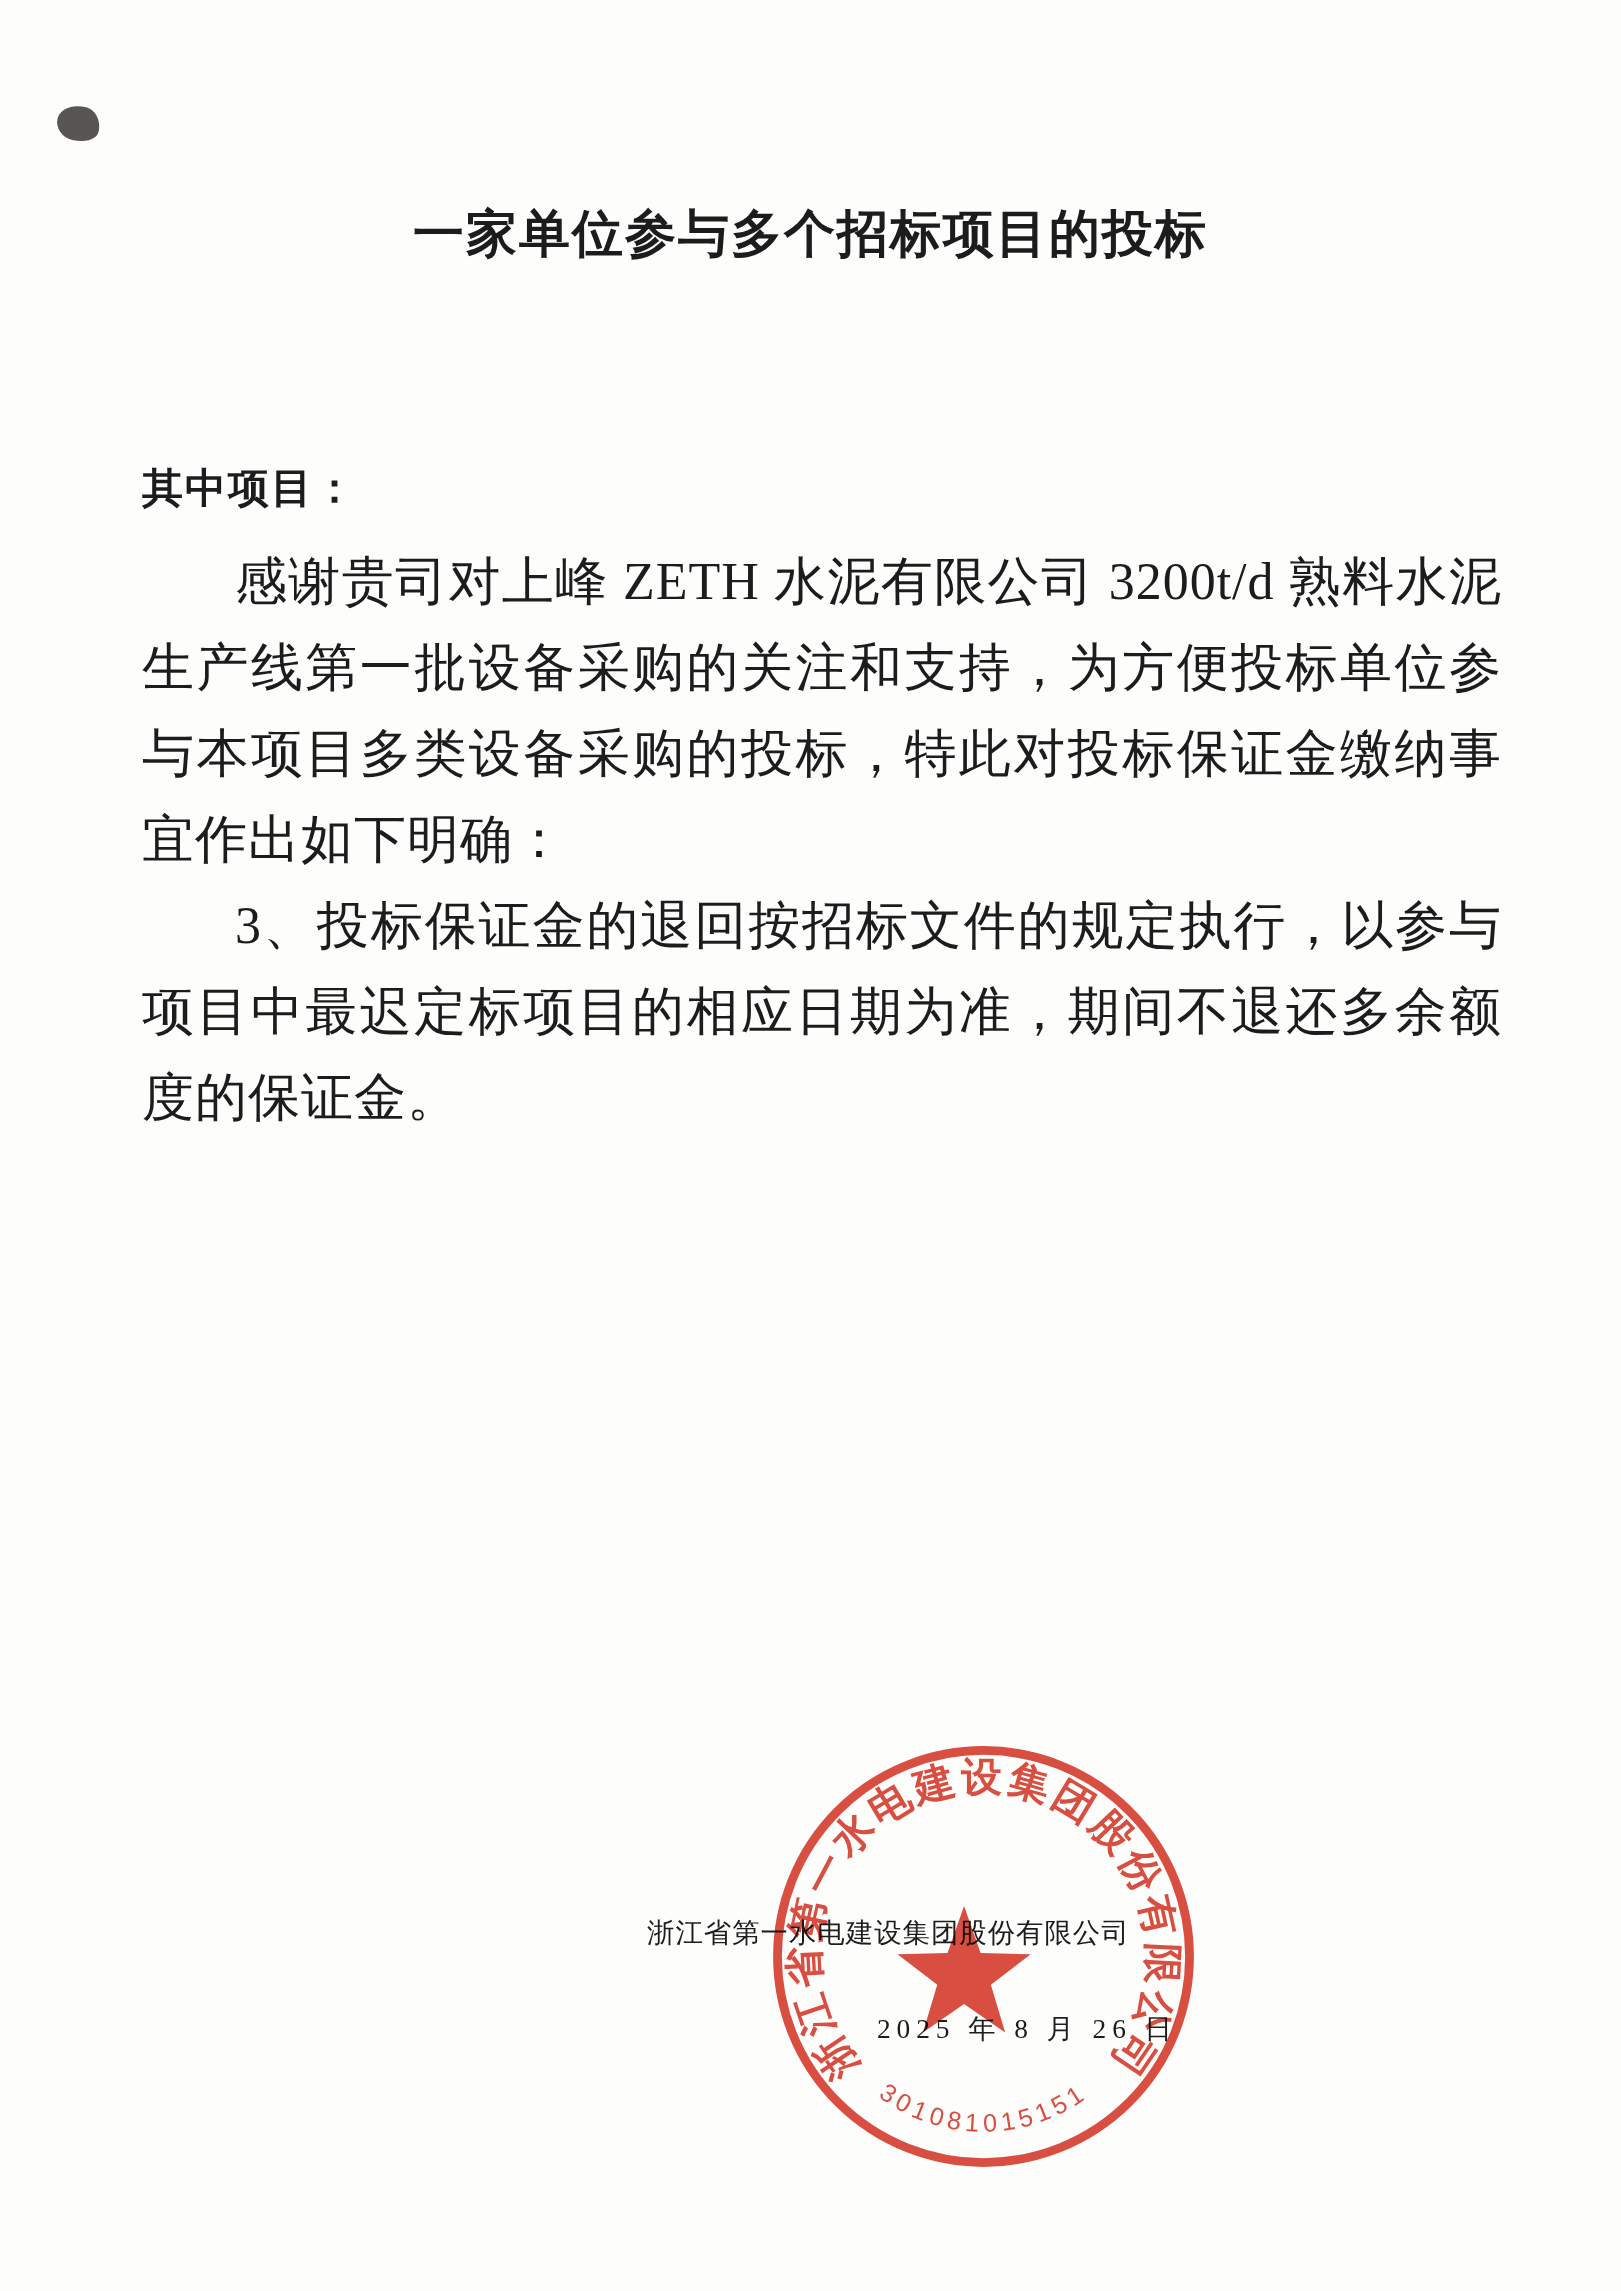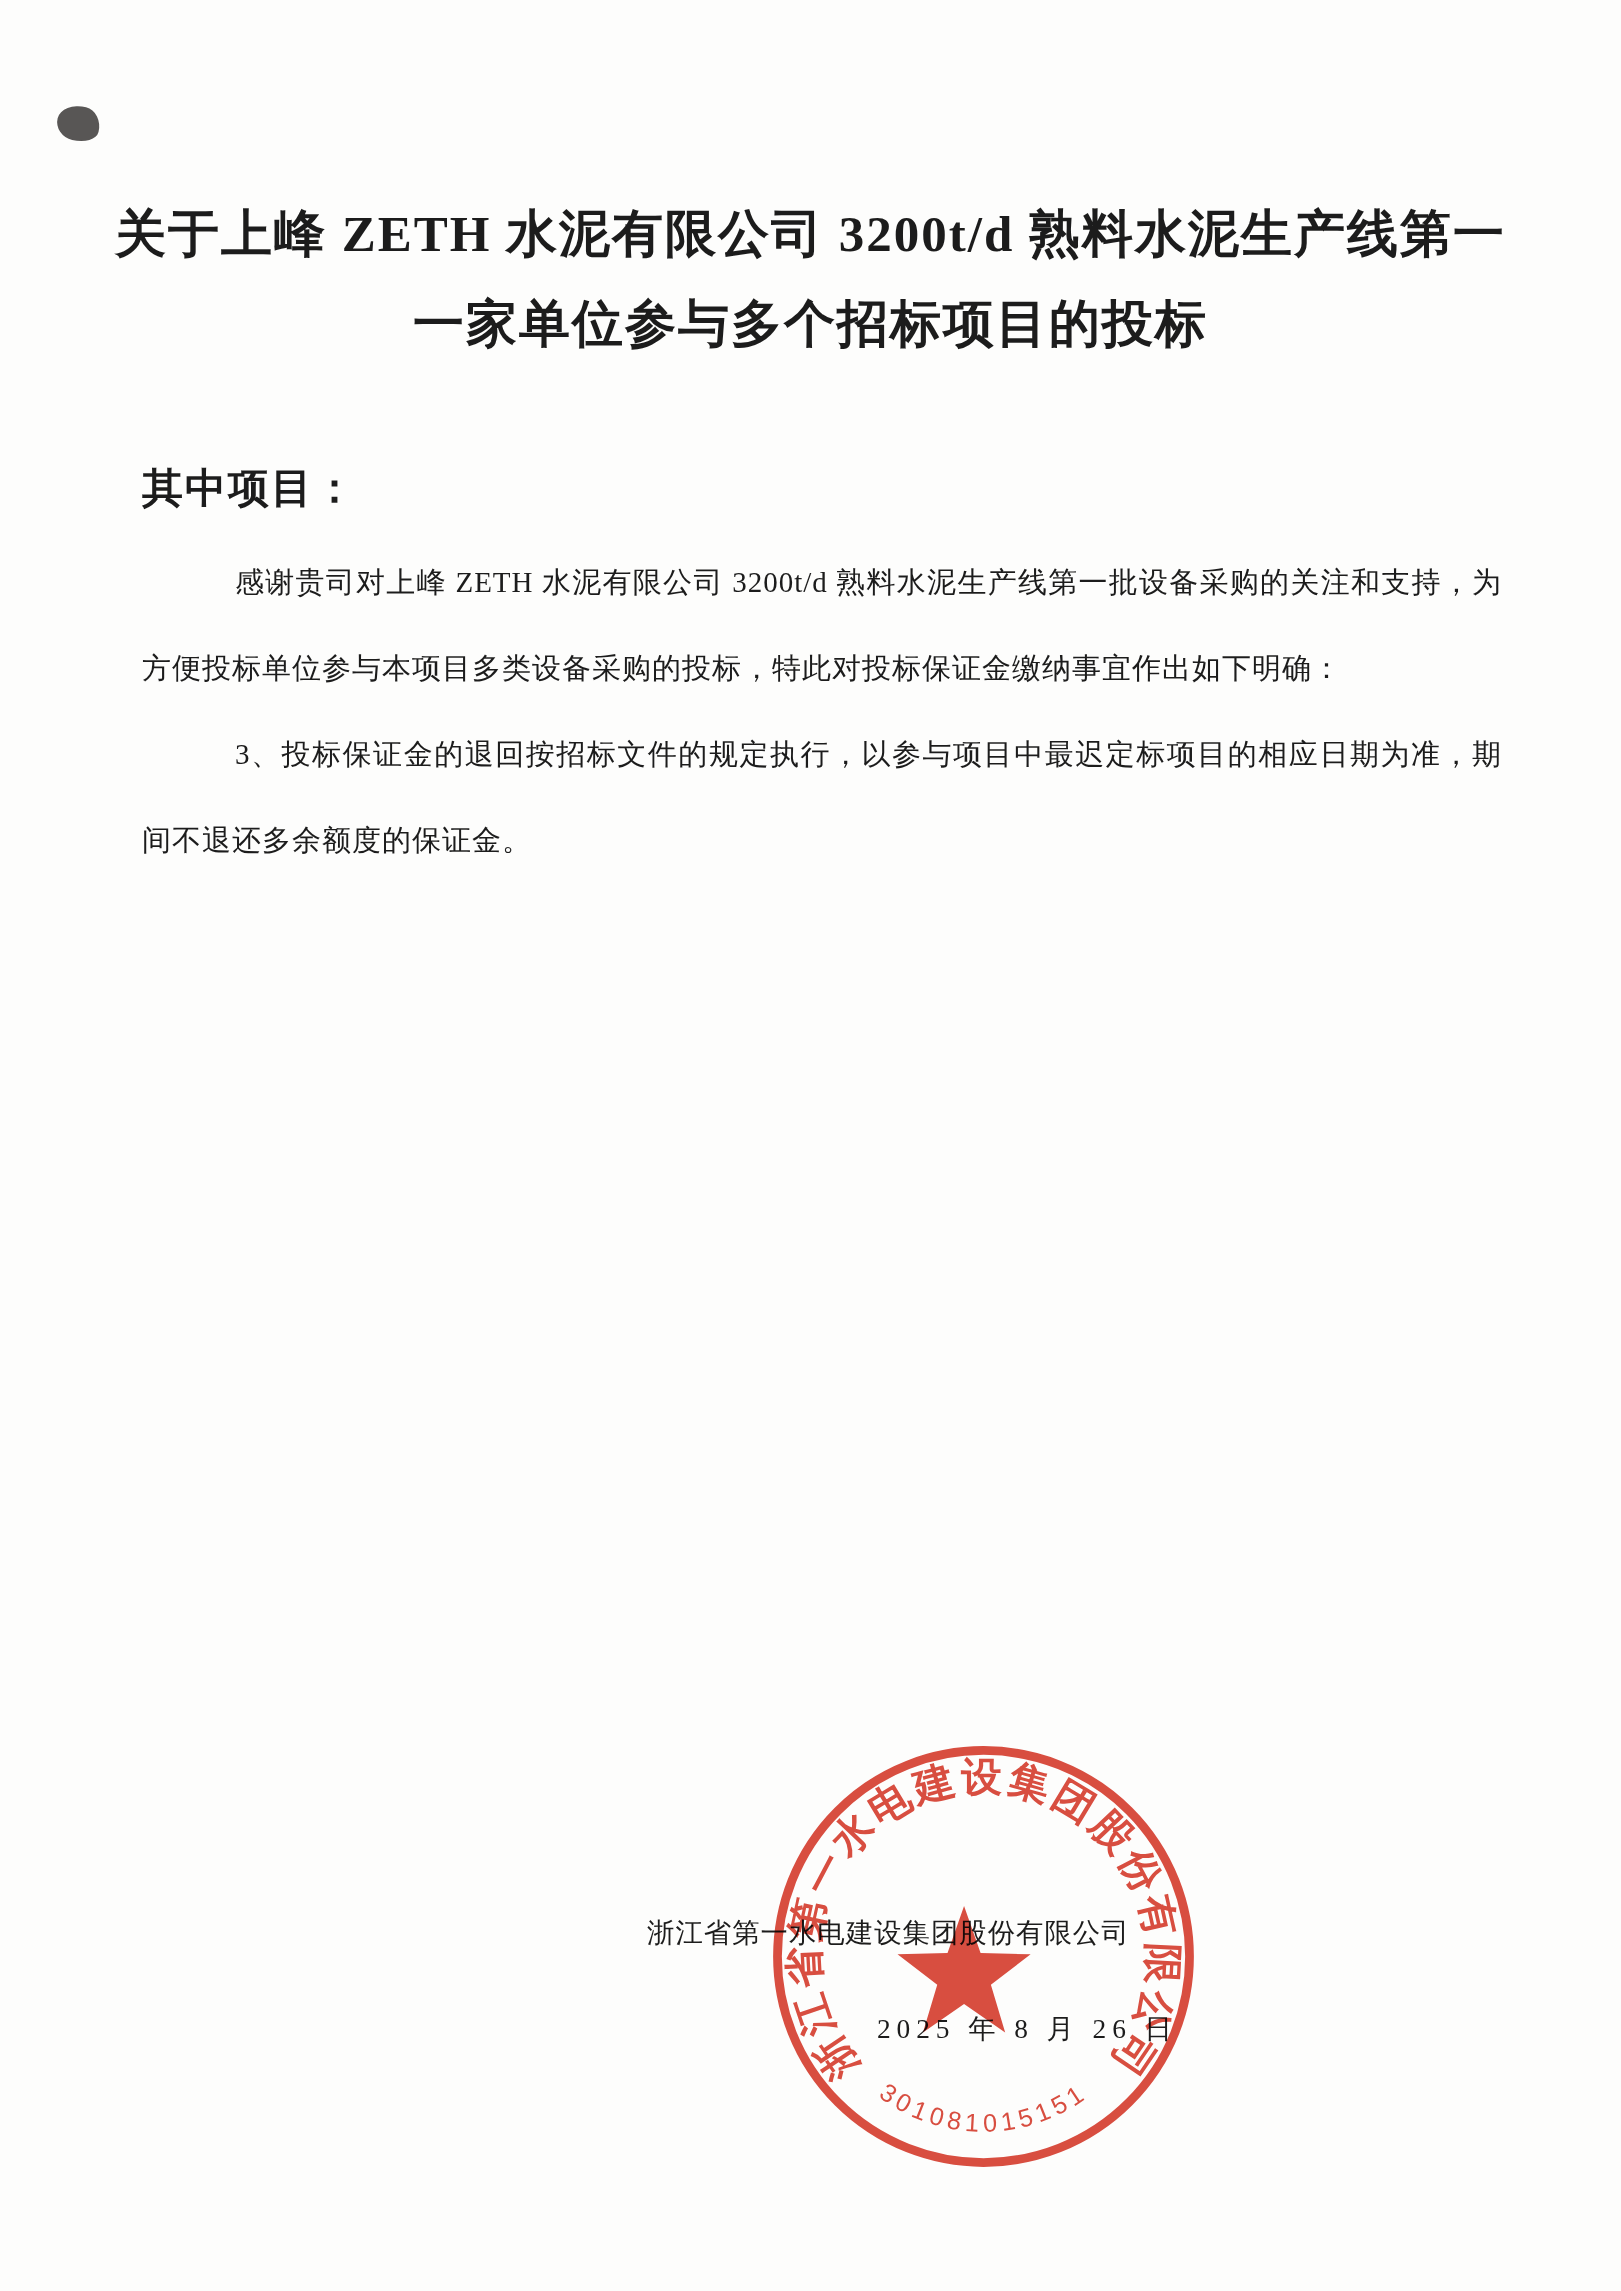--- a/index.html
+++ b/index.html
@@ -23,21 +23,21 @@
     text-align:center; font-size:51px; font-weight:700;
     line-height:90px; letter-spacing:2px;
   }
   .title .tl { display:block; }
   .salutation {
     position:absolute; top:461px; left:142px;
     font-size:41px; font-weight:700; letter-spacing:2px;
   }
   .body-text {
     position:absolute; top:539px; left:142px; width:1360px;
-    font-size:29px; line-height:86px; letter-spacing:1px;
+    font-size:52px; line-height:86px; letter-spacing:1px;
     text-align:justify;
   }
   .body-text p { margin:0; text-indent:93px; }
   .signature {
     position:absolute; top:1915px; left:647px;
     font-size:27.4px; letter-spacing:1px; white-space:nowrap;
   }
   .date {
     position:absolute; top:2011px; left:877px;
     font-size:27.4px; letter-spacing:5.9px; white-space:nowrap;
@@ -56,21 +56,20 @@
   }
 </style>
 </head>
 <body>
 
 <div class="page">
 
   <div class="smudge"></div>
 
   <h1 class="title">
-    <span class="tl">关于上峰 ZETH 水泥有限公司 3200t/d 熟料水泥生产线第一</span>
     <span class="tl">一家单位参与多个招标项目的投标</span>
   </h1>
 
   <div class="salutation">其中项目：</div>
 
   <div class="body-text">
     <p>感谢贵司对上峰 ZETH 水泥有限公司 3200t/d 熟料水泥生产线第一批设备采购的关注和支持，为方便投标单位参与本项目多类设备采购的投标，特此对投标保证金缴纳事宜作出如下明确：</p>
     <p>3、投标保证金的退回按招标文件的规定执行，以参与项目中最迟定标项目的相应日期为准，期间不退还多余额度的保证金。</p>
   </div>
 

